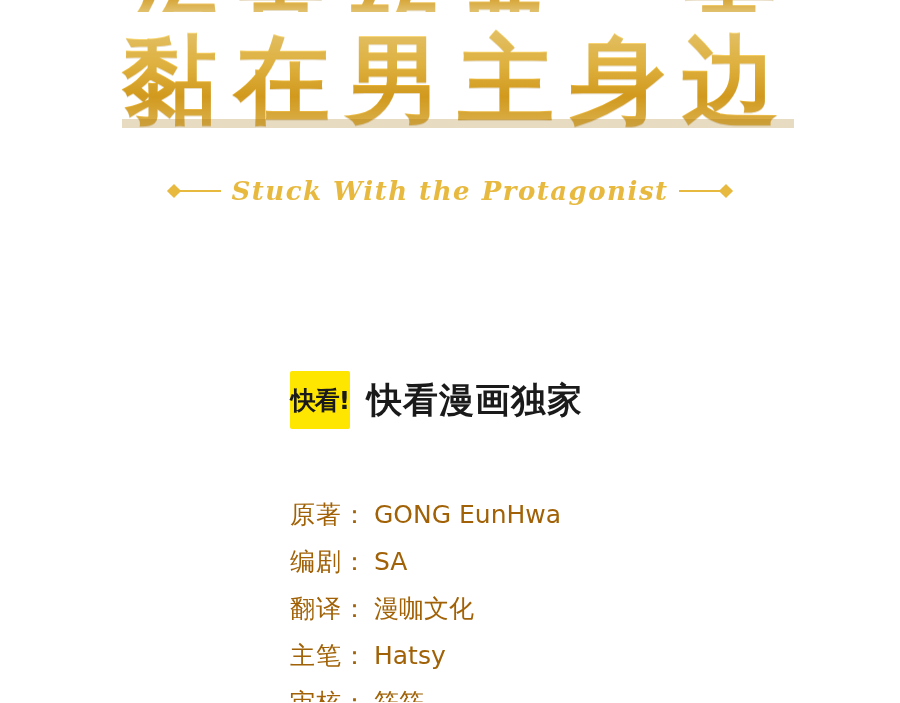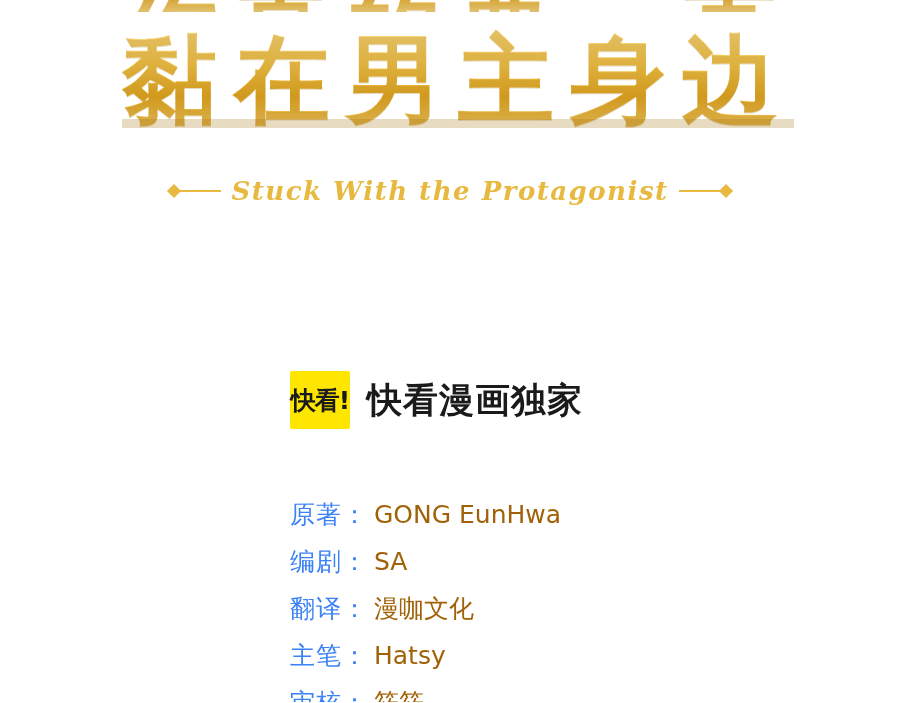--- a/index.html
+++ b/index.html
@@ -162,21 +162,21 @@
   .credit-row {
     display: flex;
     align-items: baseline;
     margin-bottom: 14px;
     white-space: nowrap;
   }
 
   .credit-label {
     font-family: "DejaVu Sans", "Liberation Sans", sans-serif;
     font-size: 25px;
-    color: #3b82f6;
+    color: #a16207;
     letter-spacing: 1px;
   }
 
   .credit-value {
     font-family: "DejaVu Sans", "Liberation Sans", sans-serif;
     font-size: 25px;
     color: #a16207;
     margin-left: 6px;
   }
 

